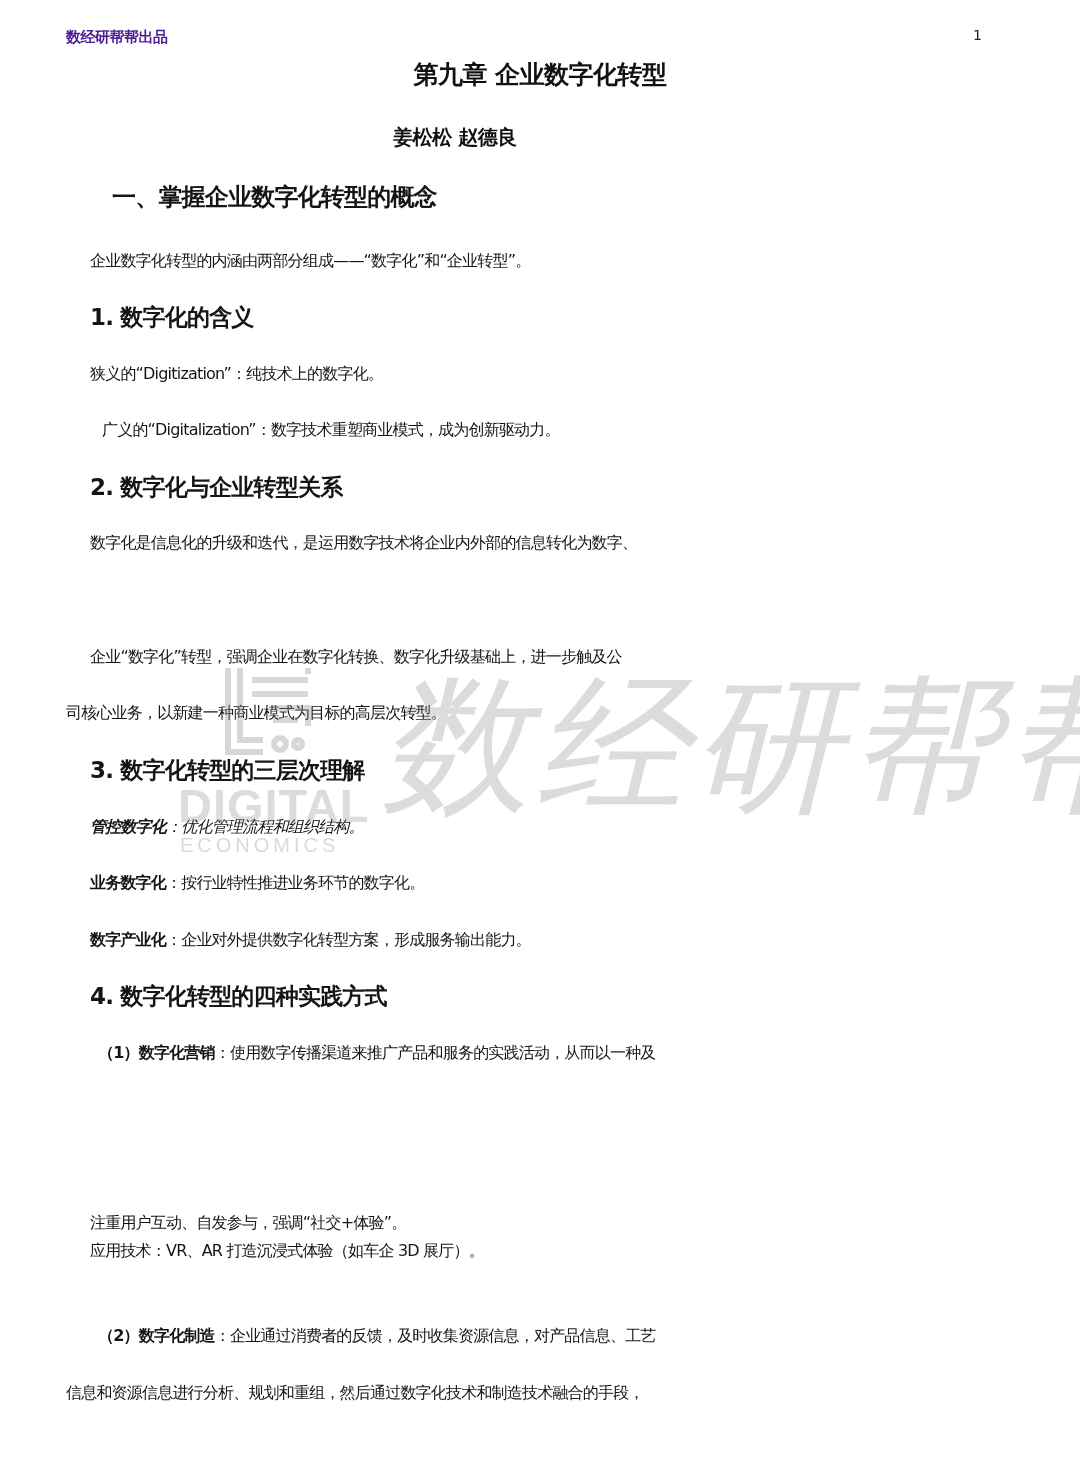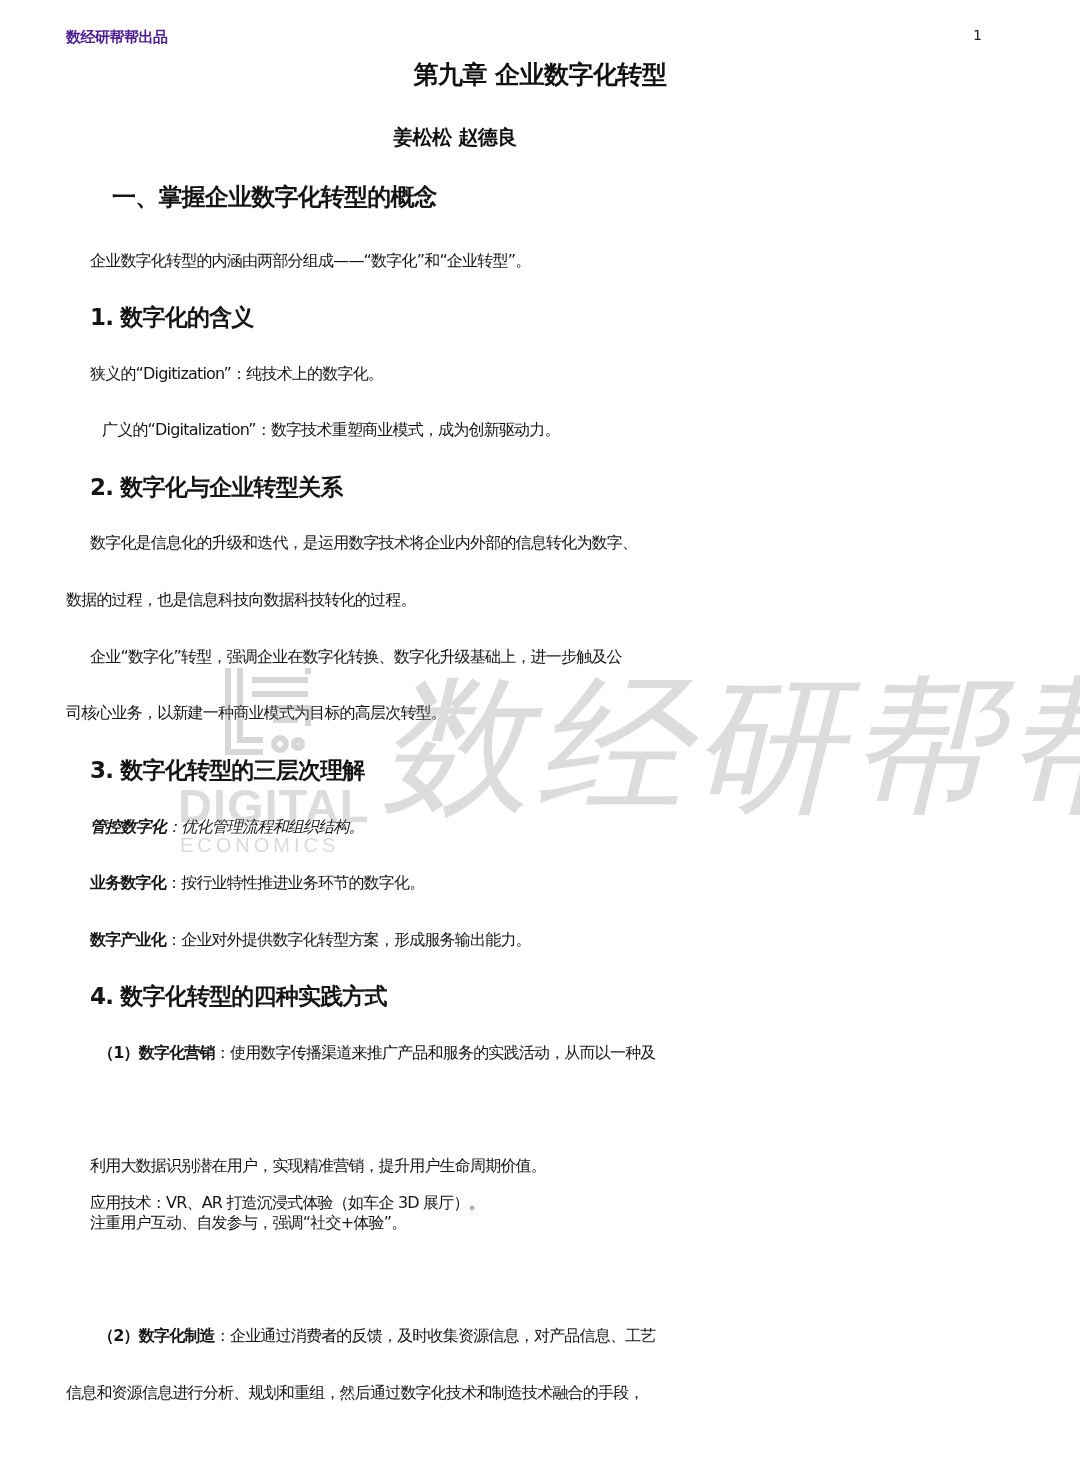--- a/index.html
+++ b/index.html
@@ -129,43 +129,41 @@
   <div class="chapter-title">第九章 企业数字化转型</div>
   <div class="authors">姜松松 赵德良</div>
 
   <div class="line h1" style="left:66px; top:182px;margin-left:46px;">一、掌握企业数字化转型的概念</div>
   <div class="line" style="left:90px; top:246px;">企业数字化转型的内涵由两部分组成——“数字化”和“企业转型”。</div>
   <div class="line h2" style="left:90px; top:302px;">1. 数字化的含义</div>
   <div class="line" style="left:90px; top:359px;">狭义的“Digitization”：纯技术上的数字化。</div>
   <div class="line" style="left:90px; top:415px;margin-left:12px;">广义的“Digitalization”：数字技术重塑商业模式，成为创新驱动力。</div>
   <div class="line h2" style="left:90px; top:472px;">2. 数字化与企业转型关系</div>
   <div class="line" style="left:90px; top:528px;">数字化是信息化的升级和迭代，是运用数字技术将企业内外部的信息转化为数字、</div>
-  <div class="line" style="left:66px; top:585px;">数据的过程，也是信息科技向数据科技转化的过程。</div>
   <div class="line" style="left:90px; top:642px;">企业“数字化”转型，强调企业在数字化转换、数字化升级基础上，进一步触及公</div>
   <div class="line" style="left:66px; top:698px;">司核心业务，以新建一种商业模式为目标的高层次转型。</div>
   <div class="line h2" style="left:90px; top:755px;">3. 数字化转型的三层次理解</div>
 
   <div class="line" style="left:90px; top:812px;font-style:italic;">
     <b>管控数字化</b><span>：优化管理流程和组织结构。</span>
   </div>
   <div class="line" style="left:90px; top:868px;">
     <b>业务数字化</b><span>：按行业特性推进业务环节的数字化。</span>
   </div>
   <div class="line" style="left:90px; top:925px;">
     <b>数字产业化</b><span>：企业对外提供数字化转型方案，形成服务输出能力。</span>
   </div>
 
   <div class="line h2" style="left:90px; top:981px;">4. 数字化转型的四种实践方式</div>
 
   <div class="line" style="left:98px; top:1038px;">
     <b>（1）数字化营销</b><span>：使用数字传播渠道来推广产品和服务的实践活动，从而以一种及</span>
   </div>
-  <div class="line" style="left:90px; top:1151px;">利用大数据识别潜在用户，实现精准营销，提升用户生命周期价值。</div>
   <div class="line" style="left:90px; top:1208px;">注重用户互动、自发参与，强调“社交+体验”。</div>
-  <div class="line" style="left:90px; top:1188px;">应用技术：VR、AR 打造沉浸式体验（如车企 3D 展厅）。</div>
+  <div class="line" style="left:90px; top:1236px;">应用技术：VR、AR 打造沉浸式体验（如车企 3D 展厅）。</div>
 
   <div class="line" style="left:98px; top:1321px;">
     <b>（2）数字化制造</b><span>：企业通过消费者的反馈，及时收集资源信息，对产品信息、工艺</span>
   </div>
   <div class="line" style="left:66px; top:1378px;">信息和资源信息进行分析、规划和重组，然后通过数字化技术和制造技术融合的手段，</div>
 
   <div class="watermark wm-logo">
     <svg width="100" height="100" viewBox="0 0 100 100">
       <g fill="none" stroke="rgba(140,140,140,0.35)" stroke-width="6">
         <path d="M10 8 L10 92 L45 92"></path>

